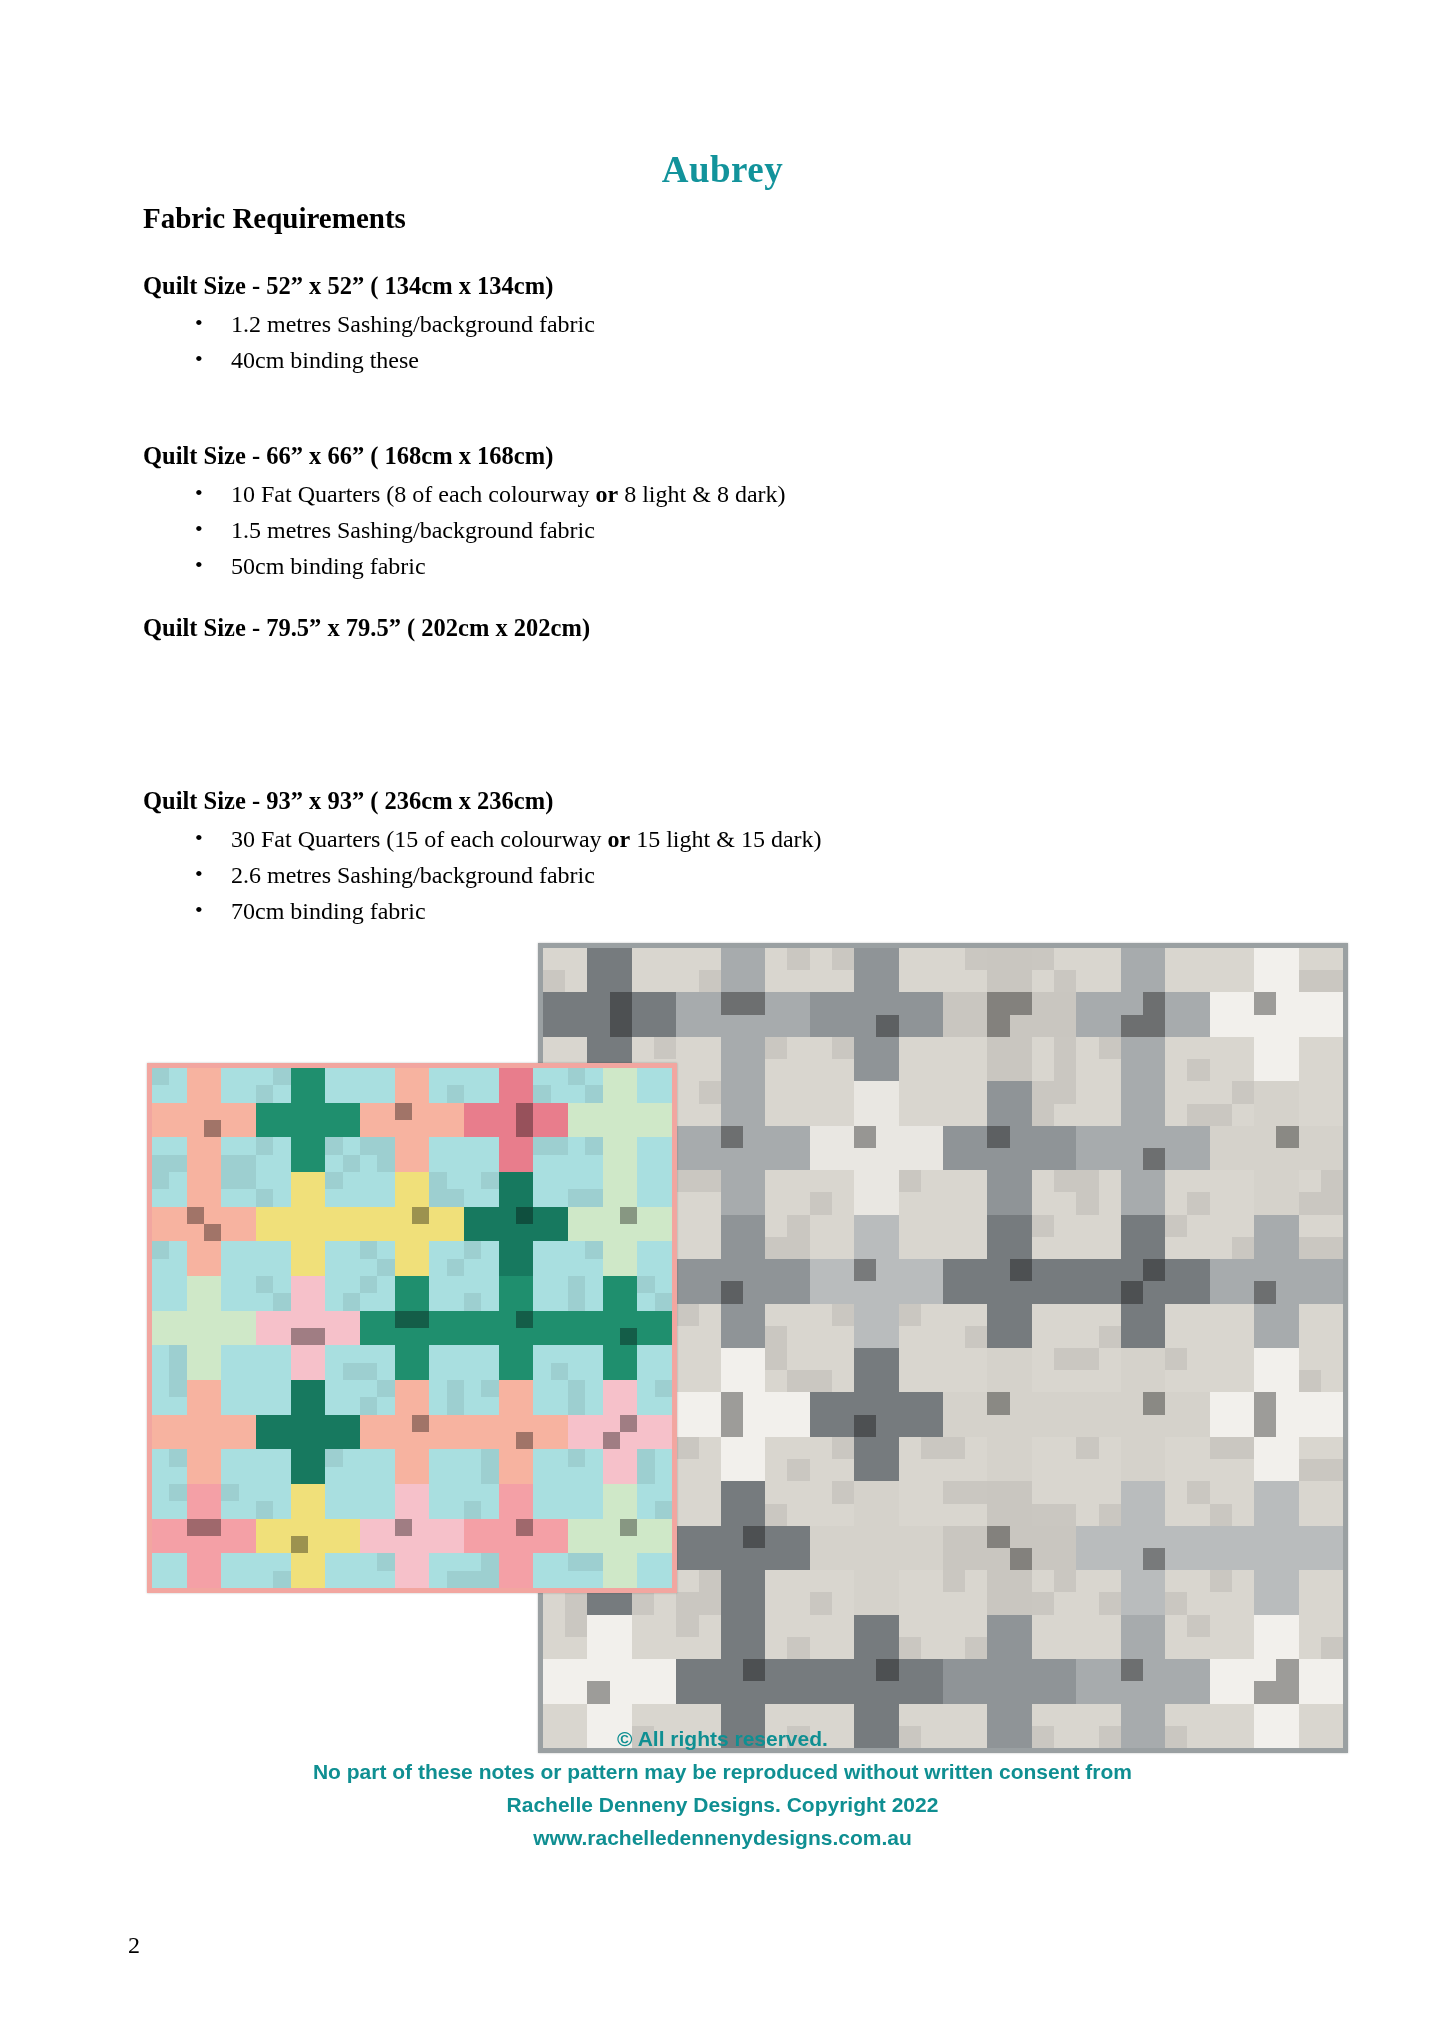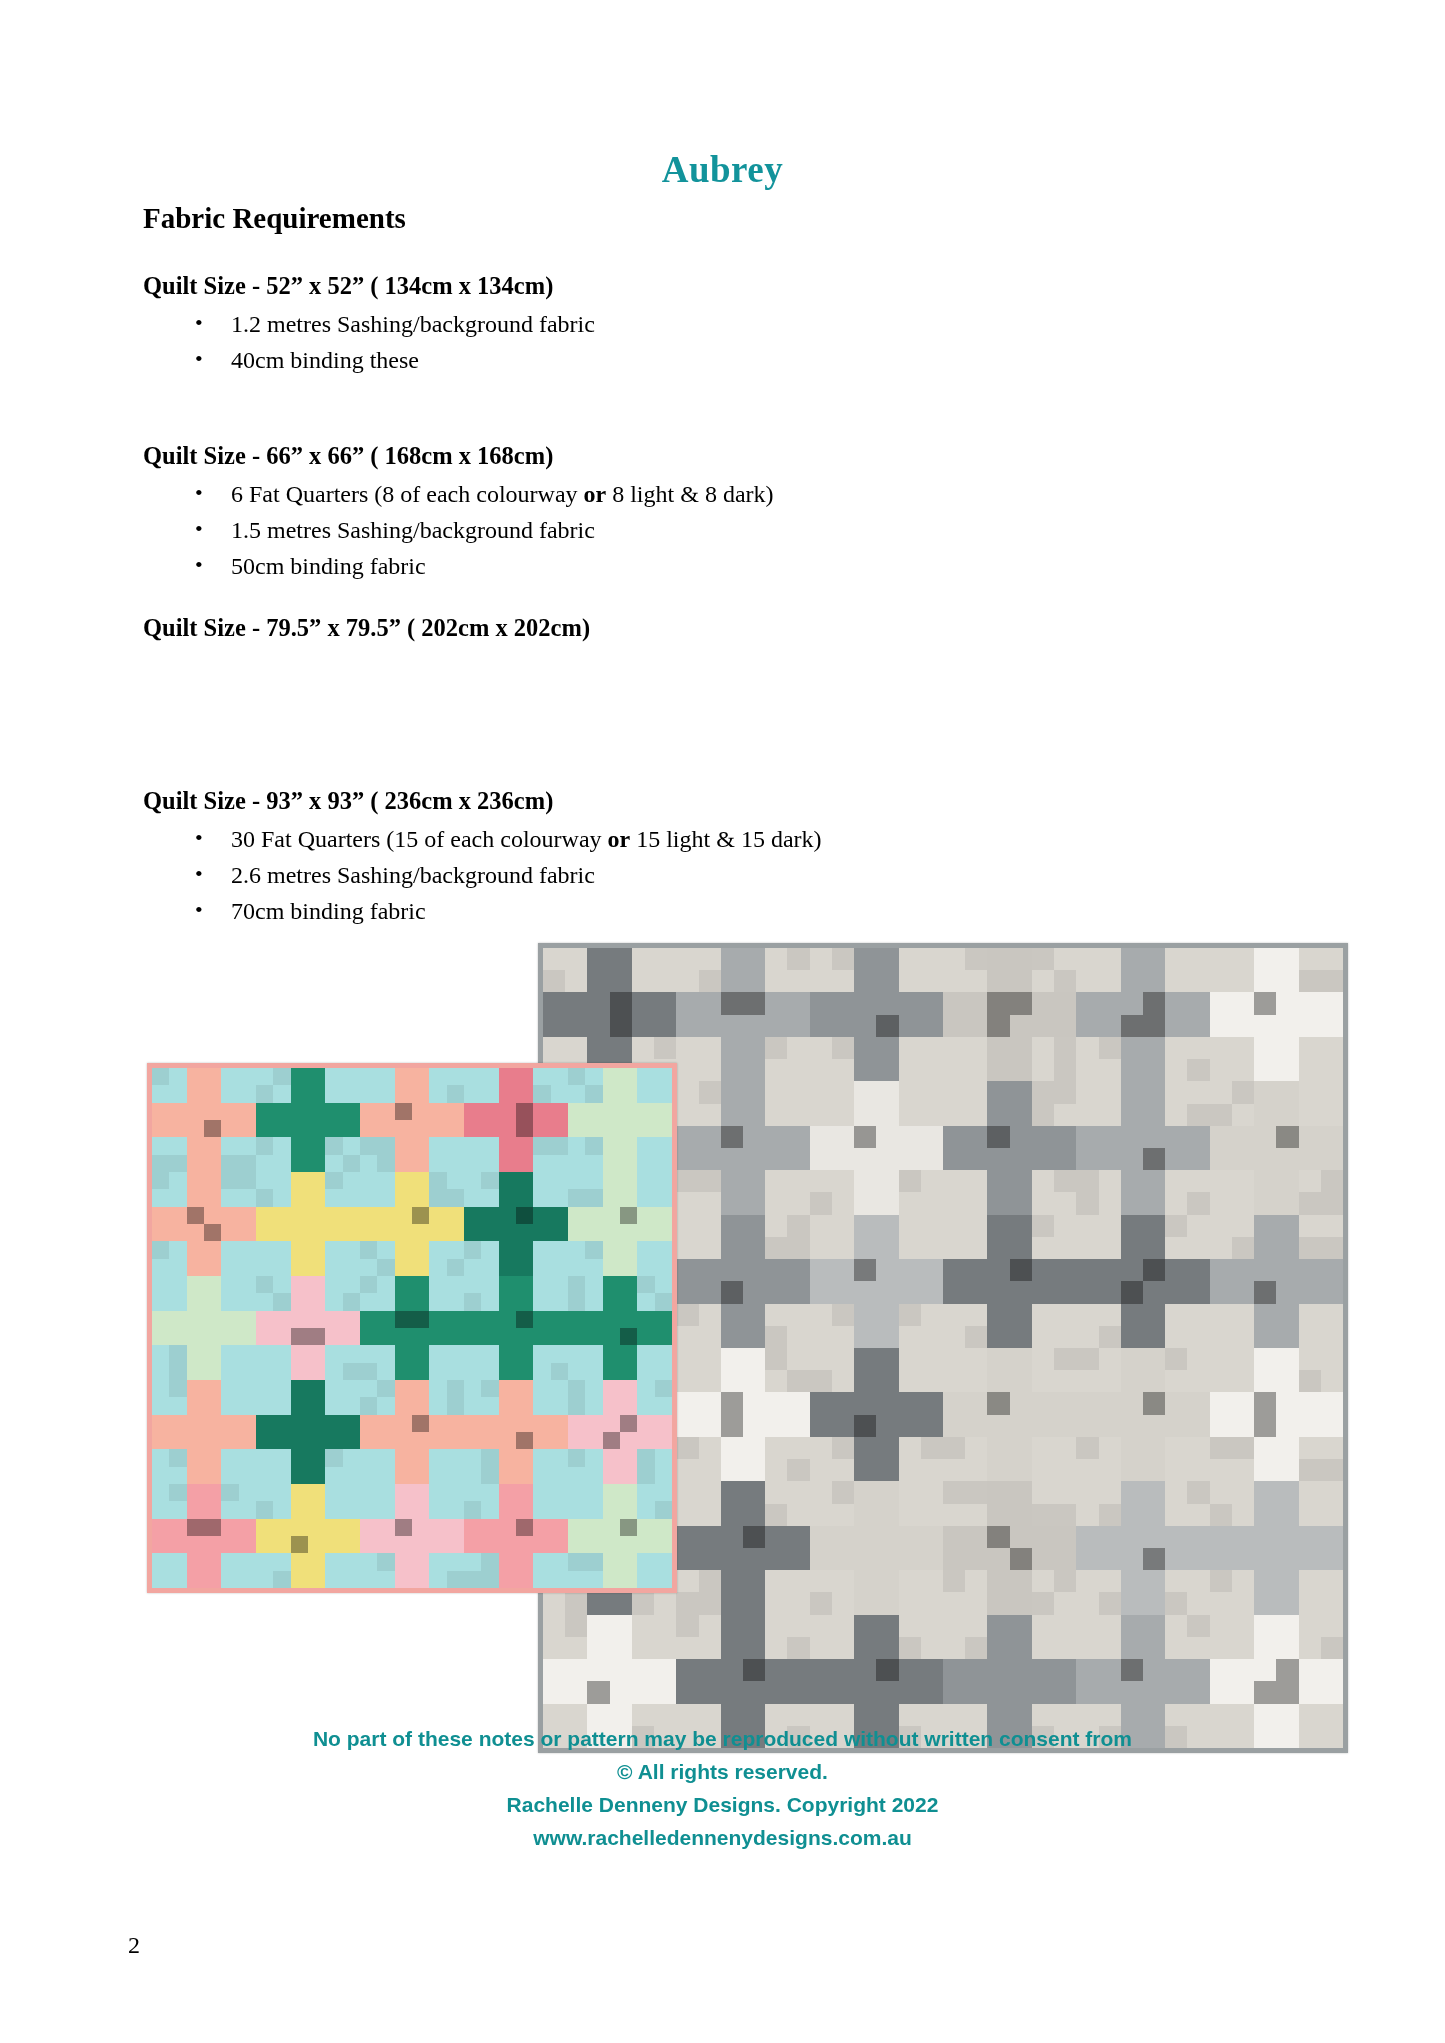--- a/index.html
+++ b/index.html
@@ -140,21 +140,21 @@
     <div class="block-title">Quilt Size -  52” x 52” ( 134cm x 134cm)</div>
     <ul class="bullets">
       <li><span>1.2 metres Sashing/background fabric</span></li>
       <li><span>40cm binding these</span></li>
     </ul>
   </div>
 
   <div class="block" style="top:440px;">
     <div class="block-title">Quilt Size -  66” x 66” ( 168cm x 168cm)</div>
     <ul class="bullets">
-      <li><span>6 Fat Quarters  (8 of each colourway </span><span class="b">or</span><span> 8 light &amp; 8 dark)</span></li>
+      <li><span>10 Fat Quarters  (8 of each colourway </span><span class="b">or</span><span> 8 light &amp; 8 dark)</span></li>
       <li><span>1.5 metres Sashing/background fabric</span></li>
       <li><span>50cm binding fabric</span></li>
     </ul>
   </div>
 
   <div class="block" style="top:612px;">
     <div class="block-title">Quilt Size -  79.5” x 79.5” ( 202cm x 202cm)</div>
   </div>
 
   <div class="block" style="top:785px;">
@@ -2366,21 +2366,21 @@
         <div class="cell" style="background: rgb(169, 223, 224);"></div>
         <div class="cell" style="background: rgb(169, 223, 224);"></div>
         <div class="cell" style="background: rgb(207, 232, 200);"></div>
         <div class="cell" style="background: rgb(207, 232, 200);"></div>
         <div class="cell" style="background: rgb(169, 223, 224);"></div>
         <div class="cell" style="background: rgb(169, 223, 224);"></div>
       </div>
   </div>
 
   <div class="footer">
+    <div>© All rights reserved.</div>
     <div>No part of these notes or pattern may be reproduced without written consent from</div>
-    <div>© All rights reserved.</div>
     <div>Rachelle Denneny Designs. Copyright 2022</div>
     <div>www.rachelledennenydesigns.com.au</div>
   </div>
 
   <div class="page-number">2</div>
 
 </div>
 
 </body></html>

